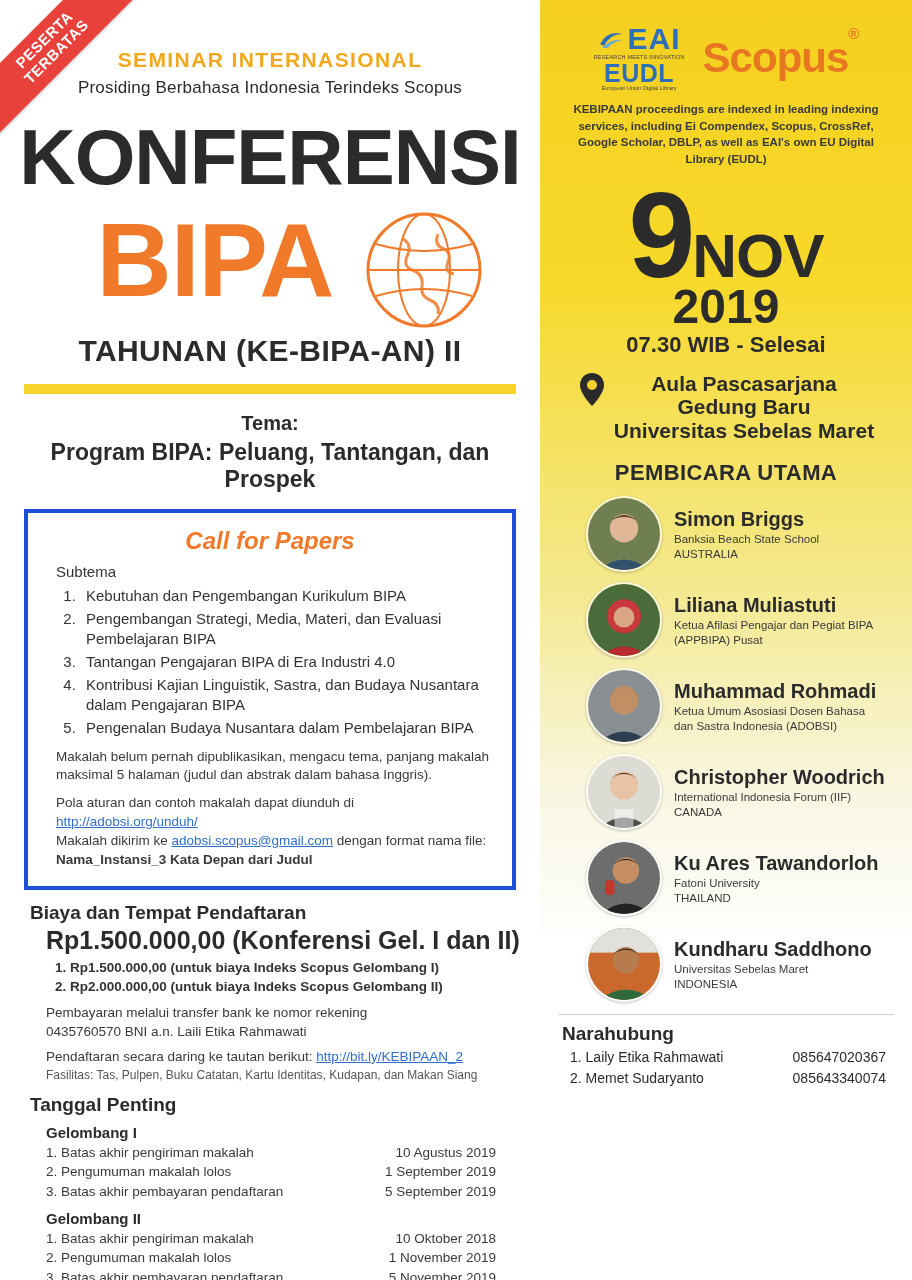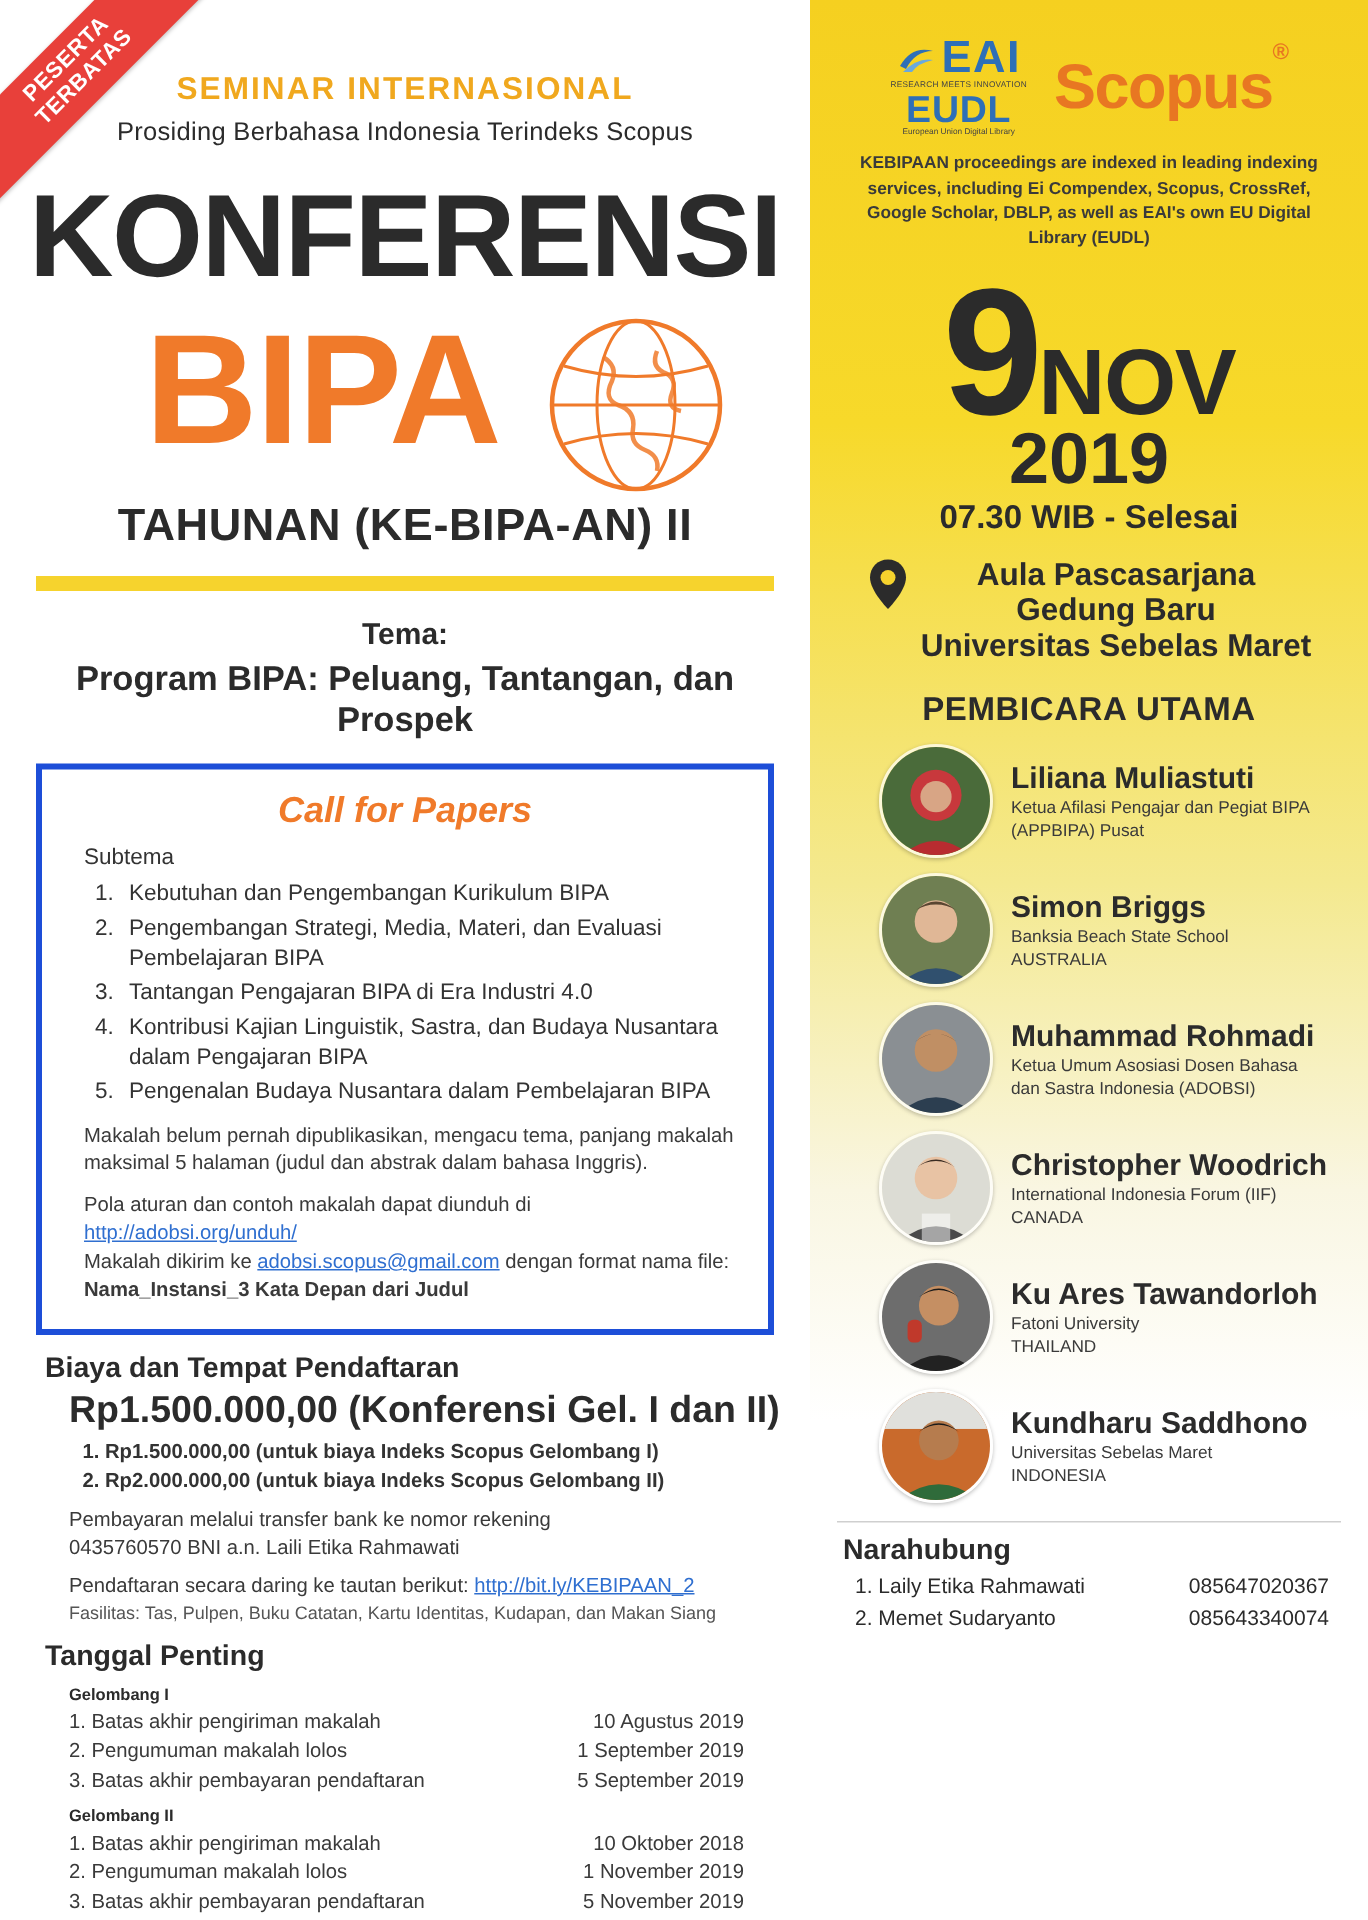--- a/index.html
+++ b/index.html
@@ -186,21 +186,21 @@
     font-size: 13.5px;
     color: #3a3a3a;
     margin: 8px 0 0 28px;
   }
   .fac-text {
     font-size: 12px;
     color: #555;
     margin: 4px 0 0 28px;
   }
   .gel-head {
-    font-size: 11px;
+    font-size: 15px;
     font-weight: bold;
     color: #2b2b2b;
     margin: 8px 0 2px 28px;
   }
   .date-row {
     display: flex;
     justify-content: space-between;
     font-size: 13.5px;
     color: #3a3a3a;
     margin: 0 26px 0 28px;
@@ -489,49 +489,49 @@
         <div>Gedung Baru</div>
         <div>Universitas Sebelas Maret</div>
       </div>
     </div>
 
     <div class="speakers-head">PEMBICARA UTAMA</div>
 
     <div class="spk">
       <div class="ph">
         <svg class="face" viewBox="0 0 76 76">
+          <rect width="76" height="76" fill="#6f7f52"></rect>
+          <circle cx="38" cy="32" r="15" fill="#e0b796"></circle>
+          <path d="M24 24 q14 -12 28 0 q-6 -4 -14 -4 q-8 0 -14 4 z" fill="#5a4632"></path>
+          <path d="M12 76 q26 -22 52 0 z" fill="#30506e"></path>
+        </svg>
+      </div>
+      <div class="info">
+        <div class="nm">Simon Briggs</div>
+        <div class="af">
+          <div>Banksia Beach State School</div>
+          <div>AUSTRALIA</div>
+        </div>
+      </div>
+    </div>
+
+    <div class="spk">
+      <div class="ph">
+        <svg class="face" viewBox="0 0 76 76">
           <rect width="76" height="76" fill="#4a6b3a"></rect>
           <circle cx="38" cy="34" r="18" fill="#c8383c"></circle>
           <circle cx="38" cy="35" r="11" fill="#d8a585"></circle>
           <path d="M14 76 q24 -20 48 0 z" fill="#b82c30"></path>
         </svg>
       </div>
       <div class="info">
         <div class="nm">Liliana Muliastuti</div>
         <div class="af">
           <div>Ketua Afilasi Pengajar dan Pegiat BIPA</div>
           <div>(APPBIPA) Pusat</div>
-        </div>
-      </div>
-    </div>
-
-    <div class="spk">
-      <div class="ph">
-        <svg class="face" viewBox="0 0 76 76">
-          <rect width="76" height="76" fill="#6f7f52"></rect>
-          <circle cx="38" cy="32" r="15" fill="#e0b796"></circle>
-          <path d="M24 24 q14 -12 28 0 q-6 -4 -14 -4 q-8 0 -14 4 z" fill="#5a4632"></path>
-          <path d="M12 76 q26 -22 52 0 z" fill="#30506e"></path>
-        </svg>
-      </div>
-      <div class="info">
-        <div class="nm">Simon Briggs</div>
-        <div class="af">
-          <div>Banksia Beach State School</div>
-          <div>AUSTRALIA</div>
         </div>
       </div>
     </div>
 
     <div class="spk">
       <div class="ph">
         <svg class="face" viewBox="0 0 76 76">
           <rect width="76" height="76" fill="#8a8f93"></rect>
           <circle cx="38" cy="32" r="15" fill="#c08f64"></circle>
           <path d="M23 26 q15 -12 30 0 q-8 -6 -15 -6 q-7 0 -15 6 z" fill="#222"></path>

